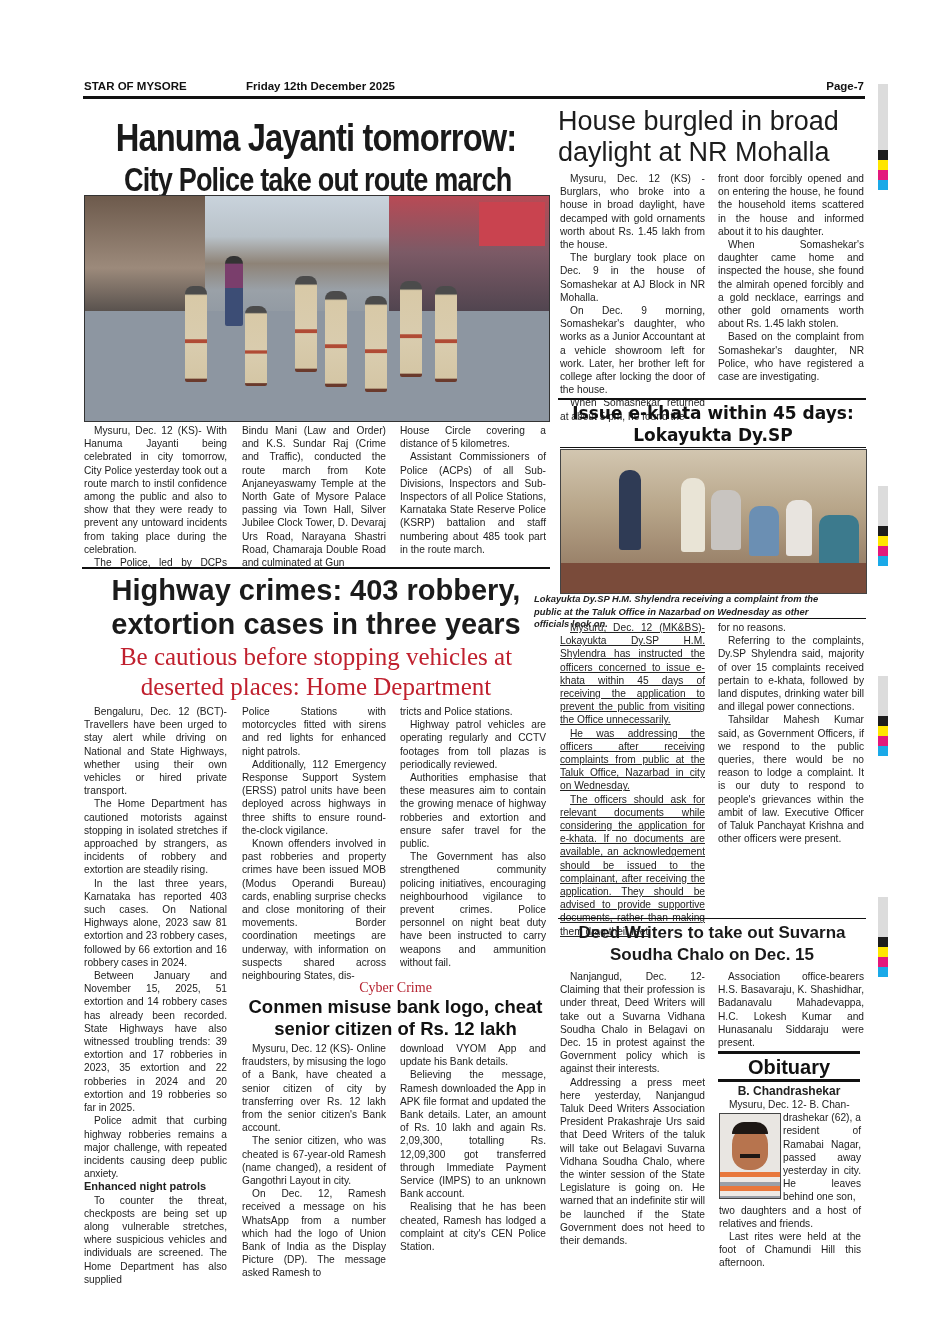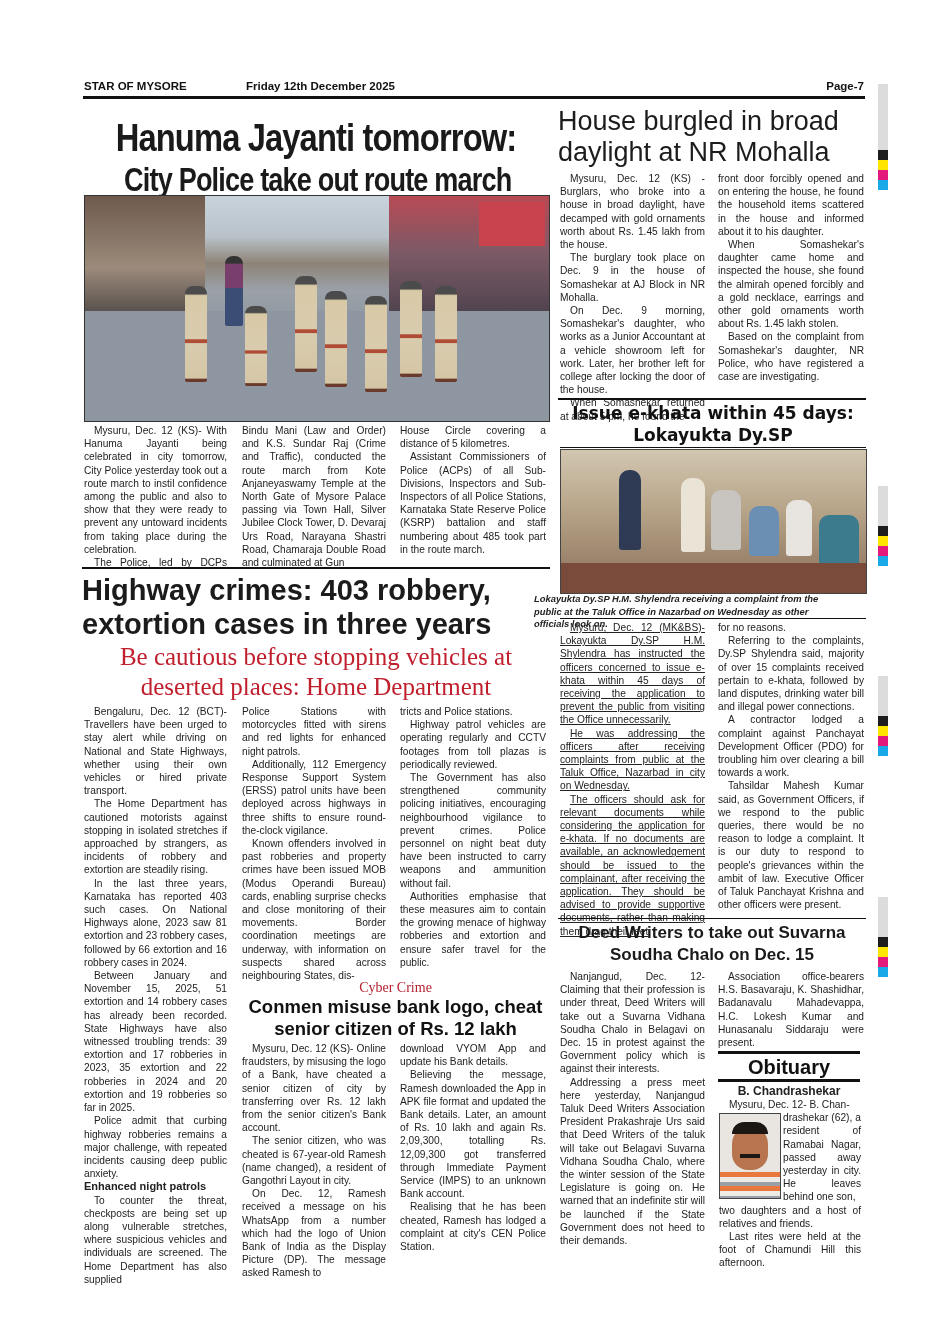--- a/index.html
+++ b/index.html
@@ -20,21 +20,21 @@
   .photo1 .road{position:absolute;left:0;bottom:0;width:100%;height:110px;background:#8d96a1;}
   .photo1 .cop{position:absolute;width:22px;height:96px;background:linear-gradient(180deg,#4b4b4b 0,#4b4b4b 8%,#d8c9a7 10%,#d9ccae 55%,#b04b35 56%,#b04b35 59%,#d9ccae 60%,#d4c6a5 96%,#6a3a2c 97%);border-radius:8px 8px 2px 2px;}
   .body{font-size:10.2px;line-height:13.2px;color:#222;text-align:justify;}
   .body p{margin:0;text-indent:10px;}
   .col{position:absolute;}
   .rule{position:absolute;height:1.5px;background:#111;}
   .h-ekhata{left:558px;top:402px;width:310px;text-align:center;font-family:"DejaVu Sans",sans-serif;font-weight:bold;font-size:17px;line-height:22px;color:#111;}
   .photo2{left:560px;top:449px;width:305px;height:143px;border:1px solid #444;overflow:hidden;background:linear-gradient(180deg,#d2c6b0 0%,#b8a68a 40%,#8a6f59 100%);}
   .photo2 .p{position:absolute;border-radius:10px 10px 3px 3px;}
   .caption{left:534px;top:593px;width:306px;font-size:9.4px;line-height:12.5px;font-weight:bold;font-style:italic;color:#222;}
-  .h-highway{left:82px;top:573px;width:468px;font-weight:bold;font-size:29px;line-height:34px;color:#1b1b1b;}
+  .h-highway{left:82px;top:573px;width:468px;text-align:center;font-weight:bold;font-size:29px;line-height:34px;color:#1b1b1b;}
   .h-sub{left:82px;top:642px;width:468px;text-align:center;font-family:"Liberation Serif",serif;font-size:25px;line-height:30px;color:#c0202e;}
   .sub-head{font-weight:bold;font-size:11px;text-align:left;text-indent:0 !important;}
   .h-cyber{left:238px;top:980px;width:315px;text-align:center;font-family:"Liberation Serif",serif;font-size:14px;color:#b52230;}
   .h-conmen{left:238px;top:996px;width:315px;text-align:center;font-weight:bold;font-size:18.5px;line-height:22px;color:#111;}
   .h-deed{left:557px;top:922px;width:310px;text-align:center;font-weight:bold;font-size:17px;line-height:22px;color:#1a1a1a;}
   .obit-bar{left:718px;top:1051px;width:142px;height:3px;background:#111;}
   .obit-title{left:718px;top:1055px;width:142px;text-align:center;font-weight:bold;font-size:20px;line-height:24px;color:#111;}
   .obit-bar2{left:718px;top:1079px;width:142px;height:3px;background:#111;}
   .obit-name{left:718px;top:1084px;width:142px;text-align:center;font-weight:bold;font-size:12px;color:#222;}
   .obit-photo{left:719px;top:1113px;width:60px;height:84px;border:1px solid #444;overflow:hidden;background:#e9e6e2;}
@@ -117,21 +117,20 @@
 <div class="abs caption">Lokayukta Dy.SP H.M. Shylendra receiving a complaint from the public at the Taluk Office in Nazarbad on Wednesday as other officials look on.</div>
 <div class="abs rule" style="left:560px;top:618px;width:306px;height:1px"></div>
 <div class="body col" style="left:560px;top:621px;width:145px;text-decoration:underline;">
   <p>Mysuru, Dec. 12 (MK&amp;BS)- Lokayukta Dy.SP H.M. Shylendra has instructed the officers concerned to issue e-khata within 45 days of receiving the application to prevent the public from visiting the Office unnecessarily.</p>
   <p>He was addressing the officers after receiving complaints from public at the Taluk Office, Nazarbad in city on Wednesday.</p>
   <p>The officers should ask for relevant documents while considering the application for e-khata. If no documents are available, an acknowledgement should be issued to the complainant, after receiving the application. They should be advised to provide supportive documents, rather than making them drag their feet</p>
 </div>
 <div class="body col" style="left:718px;top:621px;width:146px;">
   <p style="text-indent:0">for no reasons.</p>
   <p>Referring to the complaints, Dy.SP Shylendra said, majority of over 15 complaints received pertain to e-khata, followed by land disputes, drinking water bill and illegal power connections.</p>
-  <p>A contractor lodged a complaint against Panchayat Development Officer (PDO) for troubling him over clearing a bill towards a work.</p>
   <p>Tahsildar Mahesh Kumar said, as Government Officers, if we respond to the public queries, there would be no reason to lodge a complaint. It is our duty to respond to people's grievances within the ambit of law. Executive Officer of Taluk Panchayat Krishna and other officers were present.</p>
 </div>
 
 <div class="abs rule" style="left:82px;top:567px;width:468px"></div>
 <div class="abs h-highway">Highway crimes: 403 robbery, extortion cases in three years</div>
 <div class="abs h-sub">Be cautious before stopping vehicles at deserted places: Home Department</div>
 <div class="body col" style="left:84px;top:705px;width:143px;">
   <p>Bengaluru, Dec. 12 (BCT)- Travellers have been urged to stay alert while driving on National and State Highways, whether using their own vehicles or hired private transport.</p>
   <p>The Home Department has cautioned motorists against stopping in isolated stretches if approached by strangers, as incidents of robbery and extortion are steadily rising.</p>
   <p>In the last three years, Karnataka has reported 403 such cases. On National Highways alone, 2023 saw 81 extortion and 23 robbery cases, followed by 66 extortion and 16 robbery cases in 2024.</p>
@@ -141,22 +140,22 @@
   <p>To counter the threat, checkposts are being set up along vulnerable stretches, where suspicious vehicles and individuals are screened. The Home Department has also supplied</p>
 </div>
 <div class="body col" style="left:242px;top:705px;width:144px;">
   <p style="text-indent:0">Police Stations with motorcycles fitted with sirens and red lights for enhanced night patrols.</p>
   <p>Additionally, 112 Emergency Response Support System (ERSS) patrol units have been deployed across highways in three shifts to ensure round-the-clock vigilance.</p>
   <p>Known offenders involved in past robberies and property crimes have been issued MOB (Modus Operandi Bureau) cards, enabling surprise checks and close monitoring of their movements. Border coordination meetings are underway, with information on suspects shared across neighbouring States, dis-</p>
 </div>
 <div class="body col" style="left:400px;top:705px;width:146px;">
   <p style="text-indent:0">tricts and Police stations.</p>
   <p>Highway patrol vehicles are operating regularly and CCTV footages from toll plazas is periodically reviewed.</p>
+  <p>Authorities emphasise that these measures aim to contain the growing menace of highway robberies and extortion and ensure safer travel for the public.</p>
   <p>The Government has also strengthened community policing initiatives, encouraging neighbourhood vigilance to prevent crimes. Police personnel on night beat duty have been instructed to carry weapons and ammunition without fail.</p>
-  <p>Authorities emphasise that these measures aim to contain the growing menace of highway robberies and extortion and ensure safer travel for the public.</p>
 </div>
 
 <div class="abs h-cyber">Cyber Crime</div>
 <div class="abs h-conmen">Conmen misuse bank logo, cheat senior citizen of Rs. 12 lakh</div>
 <div class="body col" style="left:242px;top:1042px;width:144px;">
   <p>Mysuru, Dec. 12 (KS)- Online fraudsters, by misusing the logo of a Bank, have cheated a senior citizen of city by transferring over Rs. 12 lakh from the senior citizen's Bank account.</p>
   <p>The senior citizen, who was cheated is 67-year-old Ramesh (name changed), a resident of Gangothri Layout in city.</p>
   <p>On Dec. 12, Ramesh received a message on his WhatsApp from a number which had the logo of Union Bank of India as the Display Picture (DP). The message asked Ramesh to</p>
 </div>
 <div class="body col" style="left:400px;top:1042px;width:146px;">

